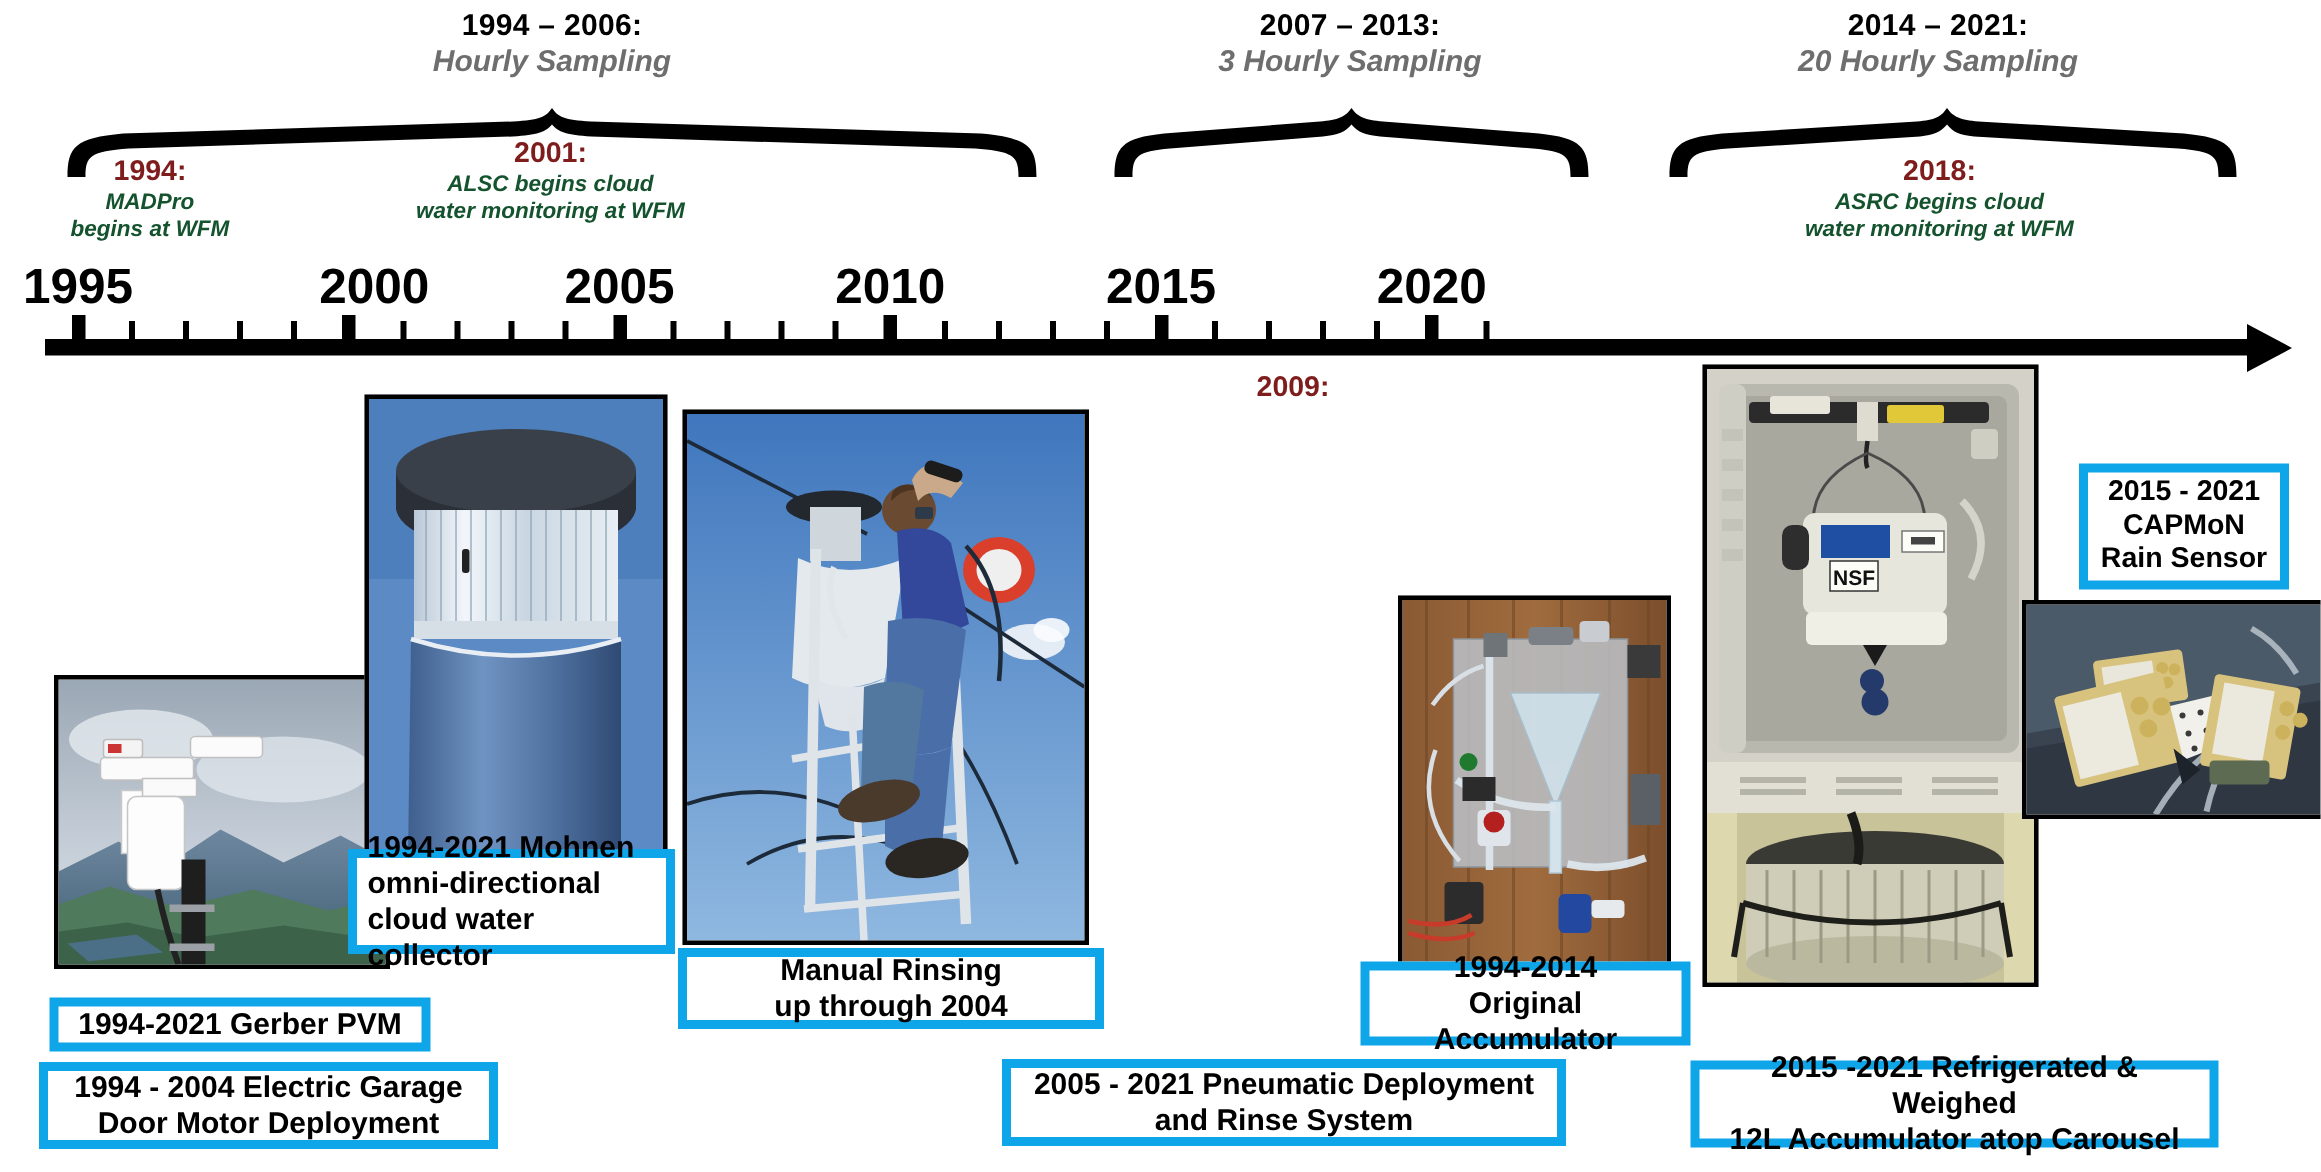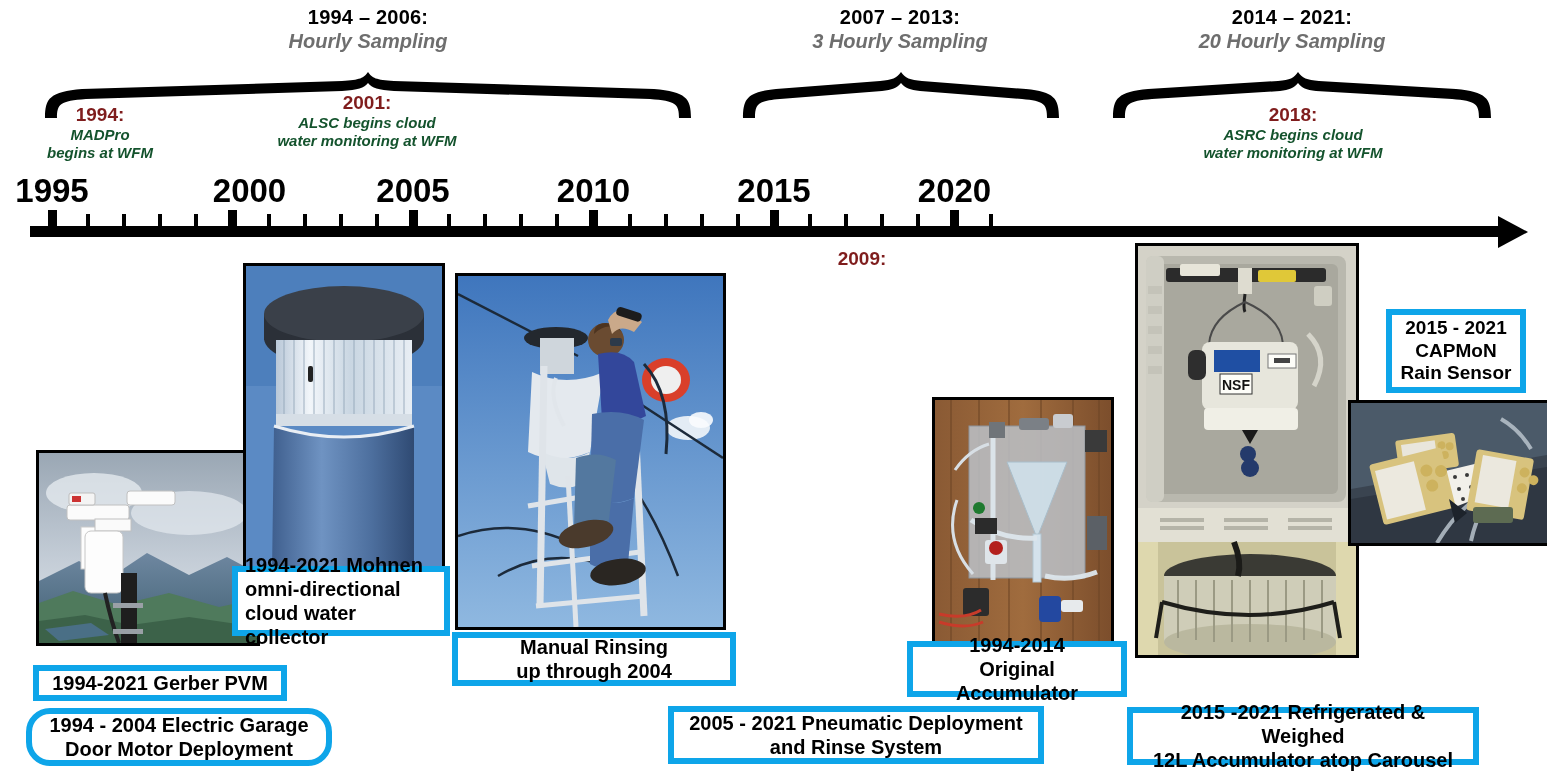--- a/index.html
+++ b/index.html
@@ -443,21 +443,21 @@
     <rect x="122" y="104" width="40" height="16" rx="3" fill="#5d6b52"></rect>
   </svg>
 </div>
 
 <div class="caption left" style="left:232px;top:566px;width:218px;height:70px;">1994-2021 Mohnen
 omni-directional
 cloud water collector</div>
 
 <div class="caption" style="left:33px;top:665px;width:254px;height:36px;">1994-2021 Gerber PVM</div>
 
-<div class="caption" style="left:26px;top:708px;width:306px;height:58px;border-radius:24px;">1994 - 2004 Electric Garage
+<div class="caption" style="left:26px;top:708px;width:306px;height:58px;">1994 - 2004 Electric Garage
 Door Motor Deployment</div>
 
 <div class="caption" style="left:452px;top:632px;width:284px;height:54px;">Manual Rinsing
 up through 2004</div>
 
 <div class="caption" style="left:656px;top:706px;width:376px;height:58px;margin-left:12px;">2005 - 2021 Pneumatic Deployment
 and Rinse System</div>
 
 <div class="caption" style="left:907px;top:641px;width:220px;height:56px;">1994-2014
 Original Accumulator</div>

